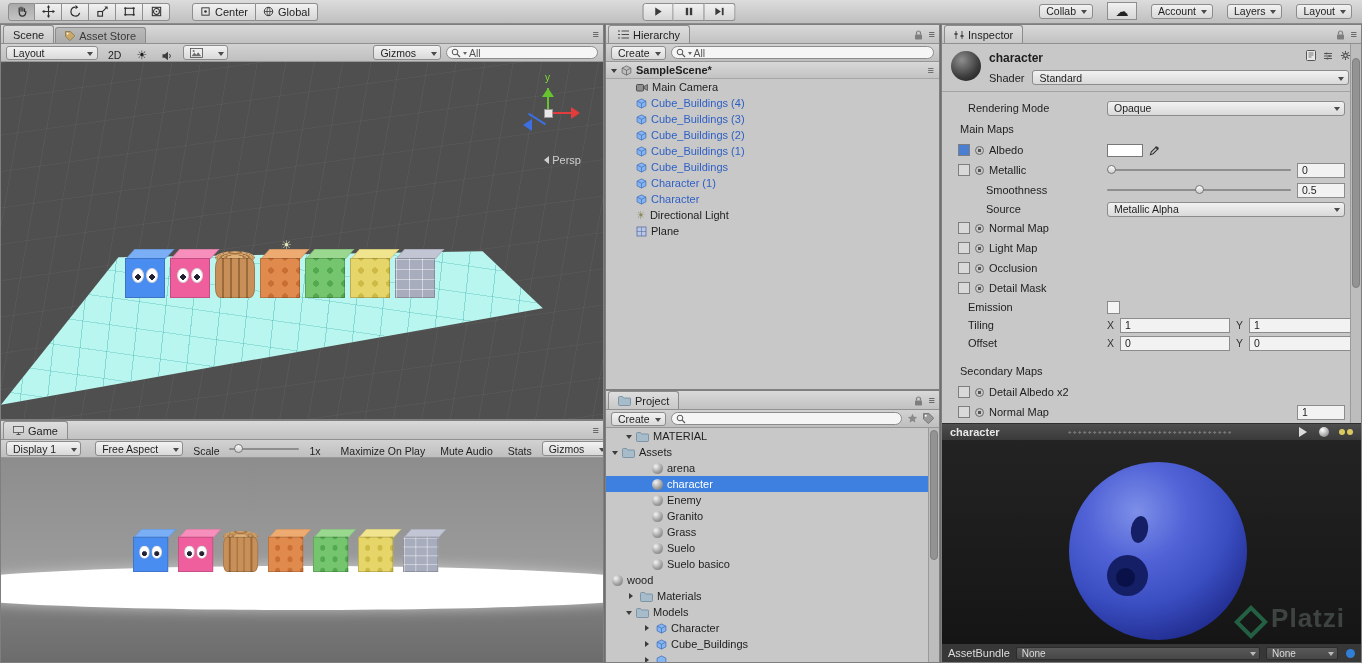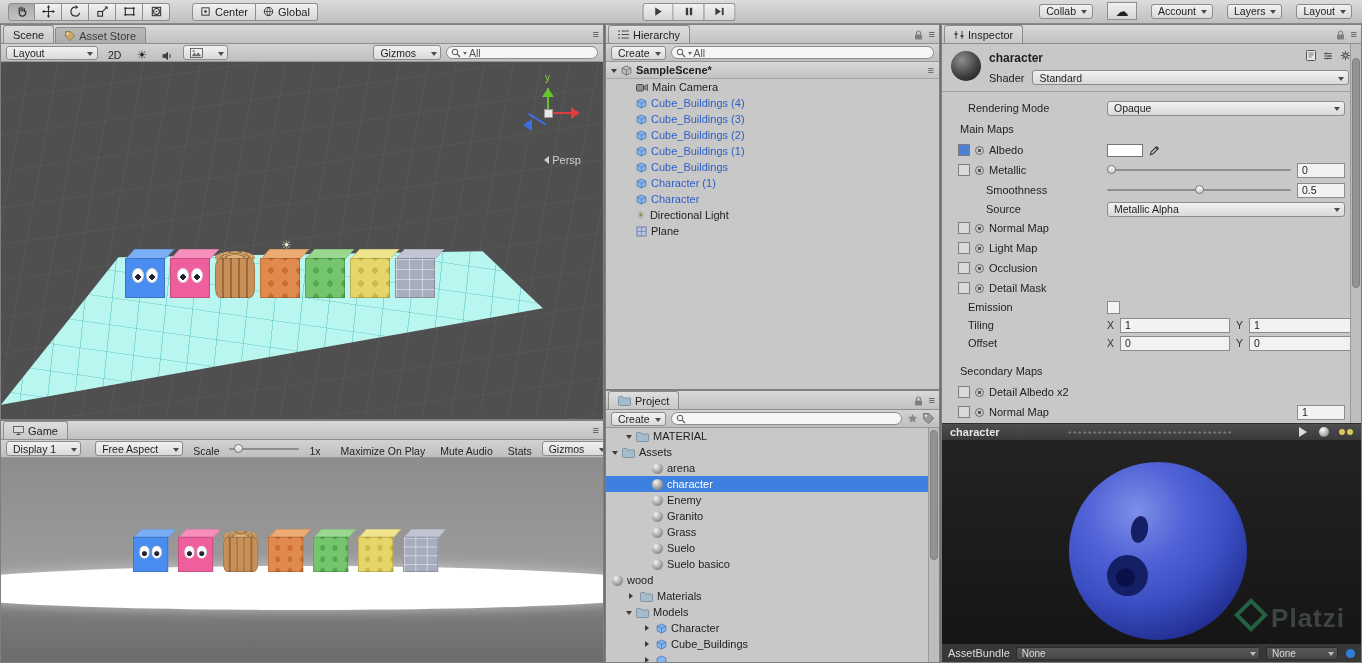--- a/index.html
+++ b/index.html
@@ -104,21 +104,21 @@
 .pv-icons{display:flex;gap:10px;align-items:center}
 .pvi-play{width:0;height:0;border:5px solid transparent;border-left:8px solid #ddd;margin-right:-3px}
 .pvi-sphere{width:10px;height:10px;border-radius:50%;background:radial-gradient(circle at 35% 30%,#fff,#999 70%,#555)}
 .pvi-lights{width:14px;height:8px;display:flex;gap:2px;align-items:center}
 .pvi-lights i{width:6px;height:6px;border-radius:50%;background:#d9c95e}
 .pv-body{position:absolute;left:0;top:415px;width:100%;bottom:18px;background:linear-gradient(#232323,#151515);overflow:hidden}
 .sphere{position:absolute;left:127px;top:22px;width:178px;height:178px;border-radius:50%;background:radial-gradient(circle at 38% 28%,#7d8fe8 0%,#5062d6 30%,var(--sphere,#3a4ec2) 55%,#232f93 78%,#141f66 100%)}
 .eye1{position:absolute;left:62px;top:54px;width:17px;height:27px;border-radius:50%;background:#141f66;transform:rotate(10deg)}
 .eye2{position:absolute;left:38px;top:93px;width:41px;height:41px;border-radius:50%;background:#141f66}
 .eye2::after{content:"";position:absolute;left:9px;top:13px;width:19px;height:19px;border-radius:50%;background:#0a1148}
-.watermark{position:absolute;right:16px;bottom:10px;display:flex;align-items:flex-start;gap:8px;opacity:.55}
+.watermark{position:absolute;right:16px;bottom:10px;display:flex;align-items:flex-end;gap:8px;opacity:.55}
 .wm-diamond{width:24px;height:24px;border:4px solid var(--wm,#2f9e68);transform:rotate(45deg)}
 .wm-text{font-size:26px;color:#5e6b64;font-weight:bold;letter-spacing:1px}
 .ab-bar{position:absolute;left:0;bottom:0;width:100%;height:18px;background:#373737;display:flex;align-items:center;gap:6px;padding:0 6px;color:#ddd}
 .dark-dd{height:13px;background:linear-gradient(#585858,#474747);border:1px solid #2c2c2c;border-radius:2px;display:inline-flex;align-items:center;padding:0 14px 0 5px;position:relative;color:#ddd;font-size:10px}
 .dark-dd::after{content:"";position:absolute;right:3px;top:50%;margin-top:-1px;border:3px solid transparent;border-top:4px solid #bbb}
 .bluedot{width:9px;height:9px;border-radius:50%;background:#2f7fd6;margin-left:2px}
 
 .vscroll{position:absolute;width:11px;background:#bdbdbd;border-left:1px solid #9a9a9a}
 .vthumb{position:absolute;left:1px;width:8px;border-radius:4px;background:#939393;border:1px solid #7f7f7f}
 .icn{display:inline-flex;align-items:center;justify-content:center}

